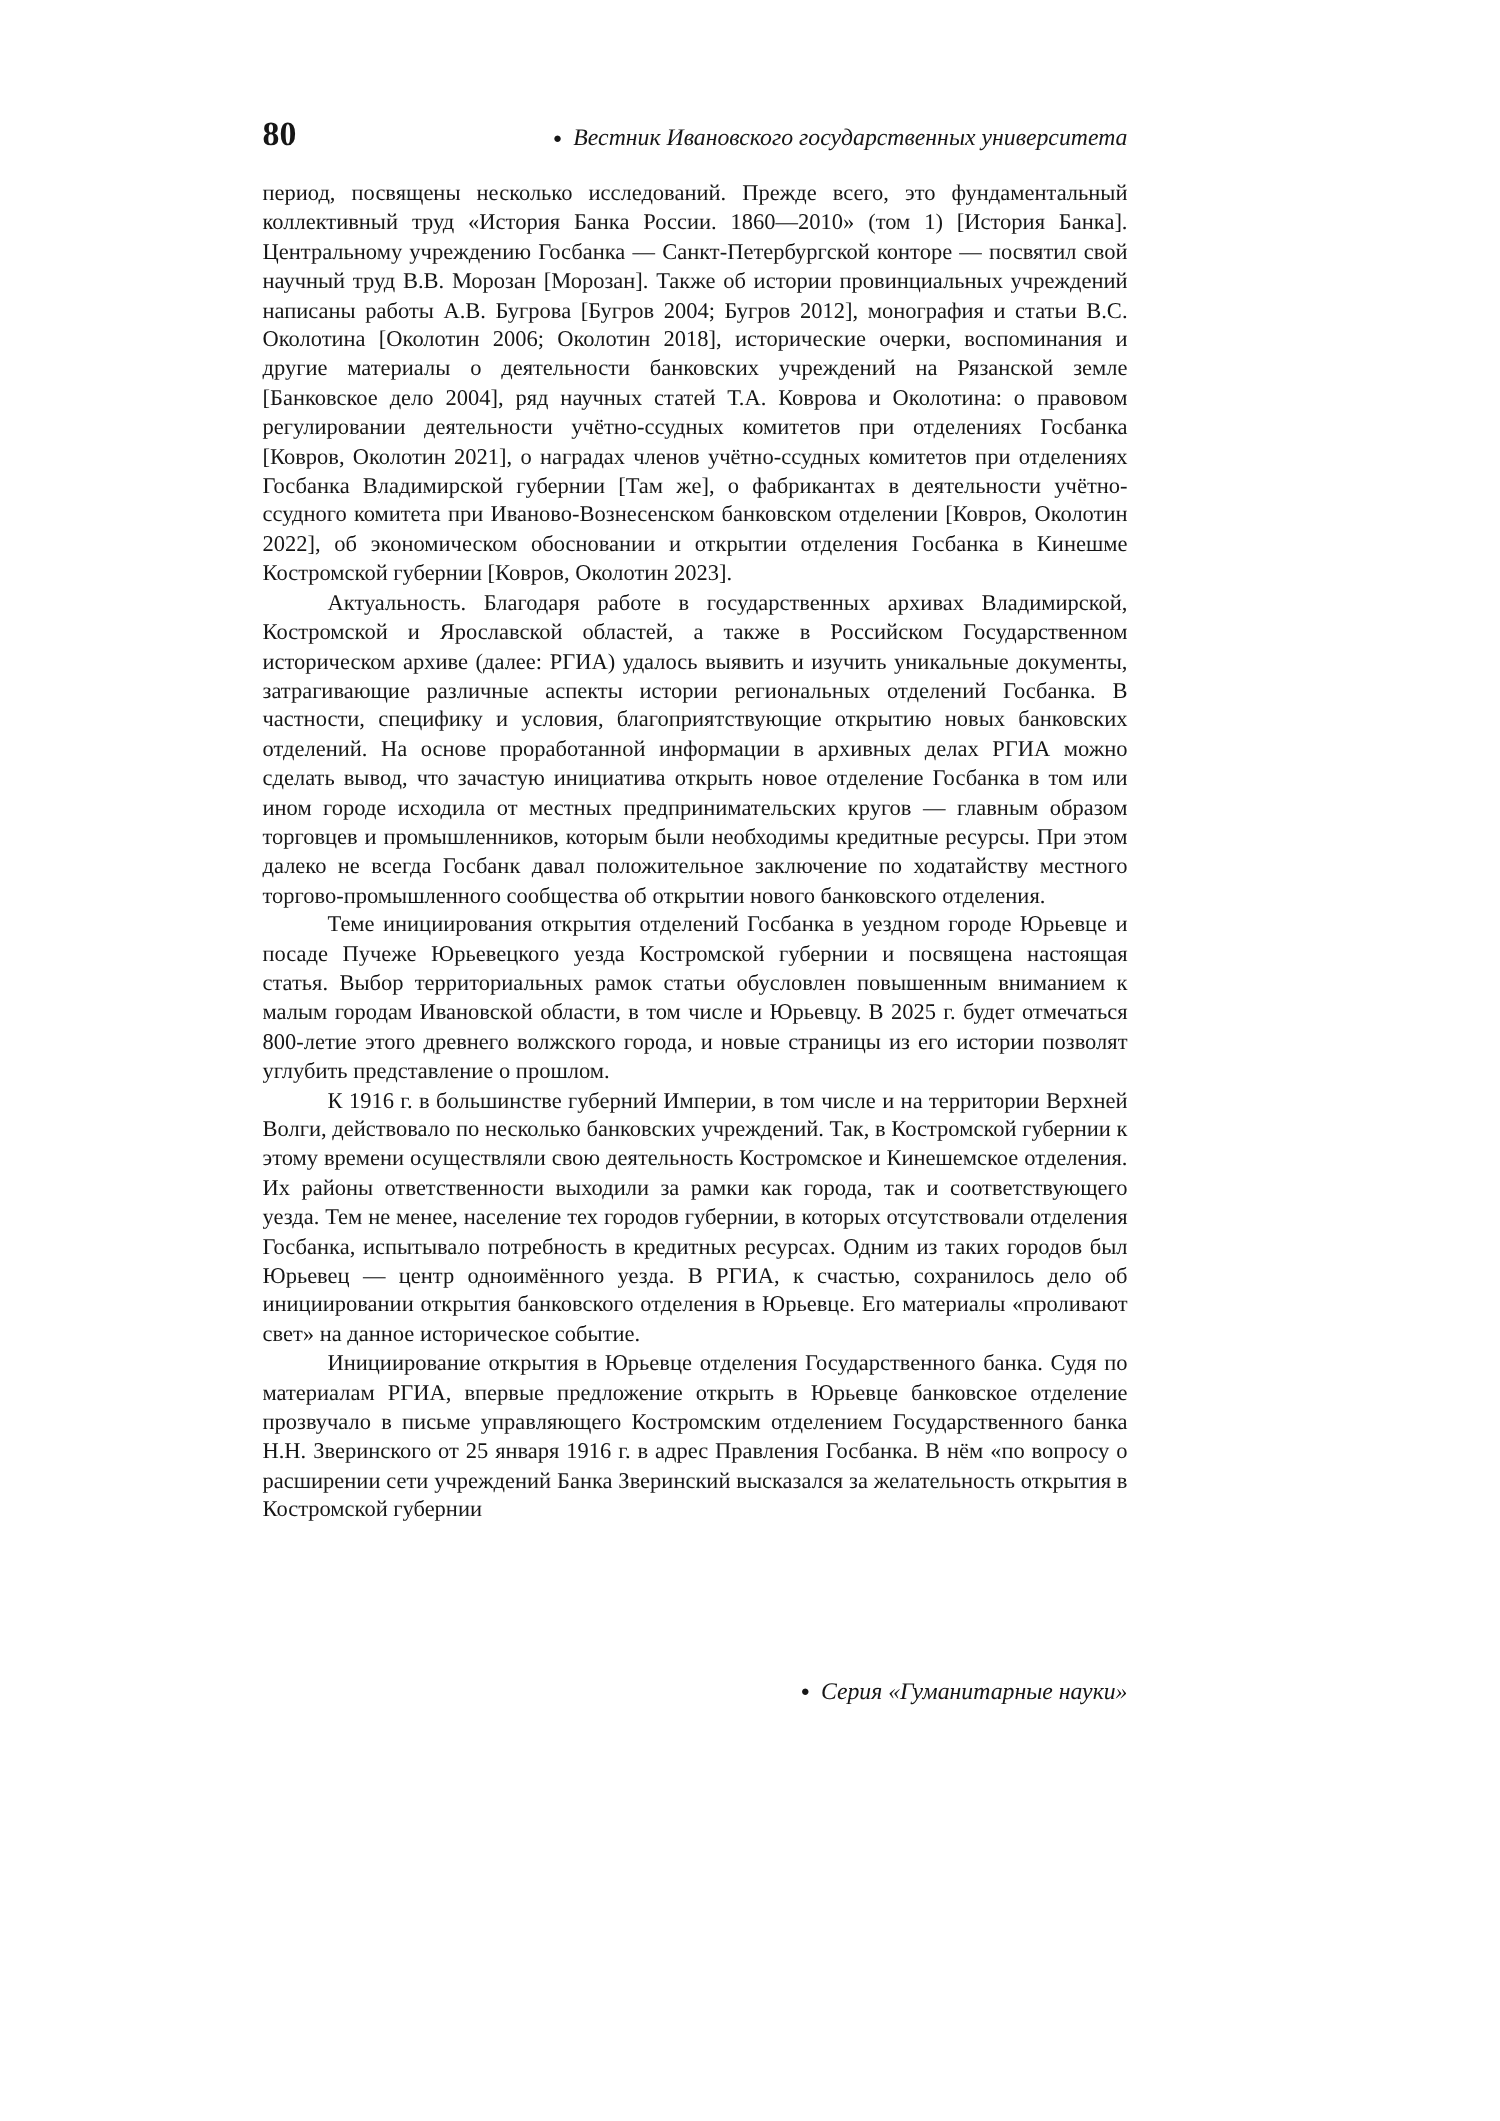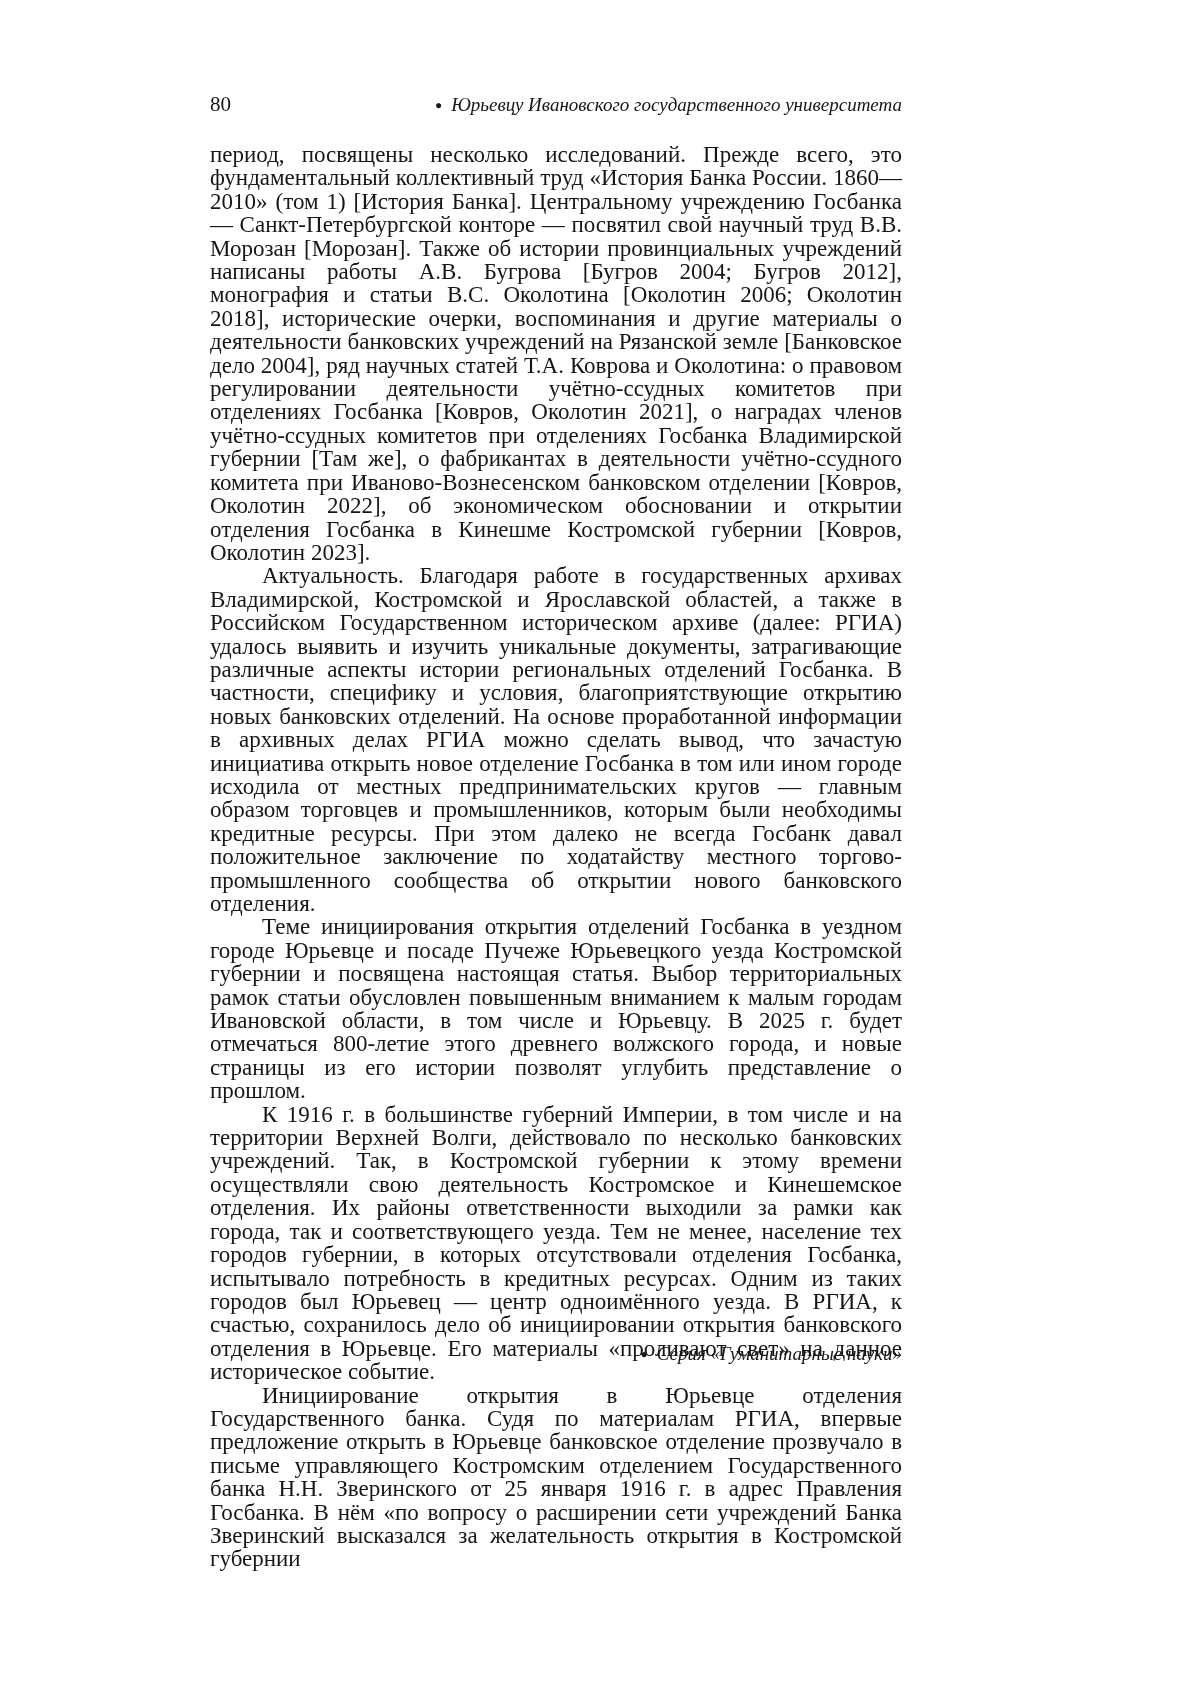--- a/index.html
+++ b/index.html
@@ -17,41 +17,42 @@
   .page-header {
     position: absolute;
     left: 210px;
     top: 92px;
     width: 692px;
     display: flex;
     justify-content: space-between;
     align-items: baseline;
   }
   .page-number {
-    font-size: 21px;
+    font-size: 27px;
     font-style: normal;
+    font-weight: bold;
   }
   .running-title {
     font-size: 19px;
     font-style: italic;
     white-space: nowrap;
   }
   .bullet {
     display: inline-block;
     font-style: normal;
     font-size: 12px;
     vertical-align: 2px;
     margin-right: 9px;
   }
   .body-text {
     position: absolute;
     left: 210px;
     top: 143px;
     width: 692px;
-    font-size: 23px;
+    font-size: 18px;
     line-height: 23.4px;
     text-align: justify;
     hyphens: auto;
     -webkit-hyphens: auto;
   }
   .para { margin: 0; }
   .para.indent { text-indent: 52px; }
   .para .lead { font-weight: normal; }
   .page-footer {
     position: absolute;
@@ -63,21 +64,21 @@
     text-align: center;
   }
 </style>
 </head>
 <body>
 
 <div class="page">
 
   <header class="page-header">
     <span class="page-number">80</span>
-    <span class="running-title"><span class="bullet">●</span><span>Юрьевцу Ивановского государственного университета</span></span>
+    <span class="running-title"><span class="bullet">●</span><span>Вестник Ивановского государственных университета</span></span>
   </header>
 
   <main class="body-text" lang="ru">
     <p class="para"><b class="lead"></b><span>период, посвящены несколько исследований. Прежде всего, это фундаментальный коллективный труд «История Банка России. 1860—2010» (том 1) [История Банка]. Центральному учреждению Госбанка — Санкт-Петербургской конторе — посвятил свой научный труд В.В. Морозан [Морозан]. Также об истории провинциальных учреждений написаны работы А.В. Бугрова [Бугров 2004; Бугров 2012], монография и статьи В.С. Околотина [Околотин 2006; Околотин 2018], исторические очерки, воспоминания и другие материалы о деятельности банковских учреждений на Рязанской земле [Банковское дело 2004], ряд научных статей Т.А. Коврова и Околотина: о правовом регулировании деятельности учётно-ссудных комитетов при отделениях Госбанка [Ковров, Околотин 2021], о наградах членов учётно-ссудных комитетов при отделениях Госбанка Владимирской губернии [Там же], о фабрикантах в деятельности учётно-ссудного комитета при Иваново-Вознесенском банковском отделении [Ковров, Околотин 2022], об экономическом обосновании и открытии отделения Госбанка в Кинешме Костромской губернии [Ковров, Околотин 2023].</span></p>
     <p class="para indent"><b class="lead">Актуальность.</b><span> Благодаря работе в государственных архивах Владимирской, Костромской и Ярославской областей, а также в Российском Государственном историческом архиве (далее: РГИА) удалось выявить и изучить уникальные документы, затрагивающие различные аспекты истории региональных отделений Госбанка. В частности, специфику и условия, благоприятствующие открытию новых банковских отделений. На основе проработанной информации в архивных делах РГИА можно сделать вывод, что зачастую инициатива открыть новое отделение Госбанка в том или ином городе исходила от местных предпринимательских кругов — главным образом торговцев и промышленников, которым были необходимы кредитные ресурсы. При этом далеко не всегда Госбанк давал положительное заключение по ходатайству местного торгово-промышленного сообщества об открытии нового банковского отделения.</span></p>
     <p class="para indent"><b class="lead"></b><span>Теме инициирования открытия отделений Госбанка в уездном городе Юрьевце и посаде Пучеже Юрьевецкого уезда Костромской губернии и посвящена настоящая статья. Выбор территориальных рамок статьи обусловлен повышенным вниманием к малым городам Ивановской области, в том числе и Юрьевцу. В 2025 г. будет отмечаться 800-летие этого древнего волжского города, и новые страницы из его истории позволят углубить представление о прошлом.</span></p>
     <p class="para indent"><b class="lead"></b><span>К 1916 г. в большинстве губерний Империи, в том числе и на территории Верхней Волги, действовало по несколько банковских учреждений. Так, в Костромской губернии к этому времени осуществляли свою деятельность Костромское и Кинешемское отделения. Их районы ответственности выходили за рамки как города, так и соответствующего уезда. Тем не менее, население тех городов губернии, в которых отсутствовали отделения Госбанка, испытывало потребность в кредитных ресурсах. Одним из таких городов был Юрьевец — центр одноимённого уезда. В РГИА, к счастью, сохранилось дело об инициировании открытия банковского отделения в Юрьевце. Его материалы «проливают свет» на данное историческое событие.</span></p>
     <p class="para indent"><b class="lead">Инициирование открытия в Юрьевце отделения Государственного банка.</b><span> Судя по материалам РГИА, впервые предложение открыть в Юрьевце банковское отделение прозвучало в письме управляющего Костромским отделением Государственного банка Н.Н. Зверинского от 25 января 1916 г. в адрес Правления Госбанка. В нём «по вопросу о расширении сети учреждений Банка Зверинский высказался за желательность открытия в Костромской губернии</span></p>
   </main>
 

